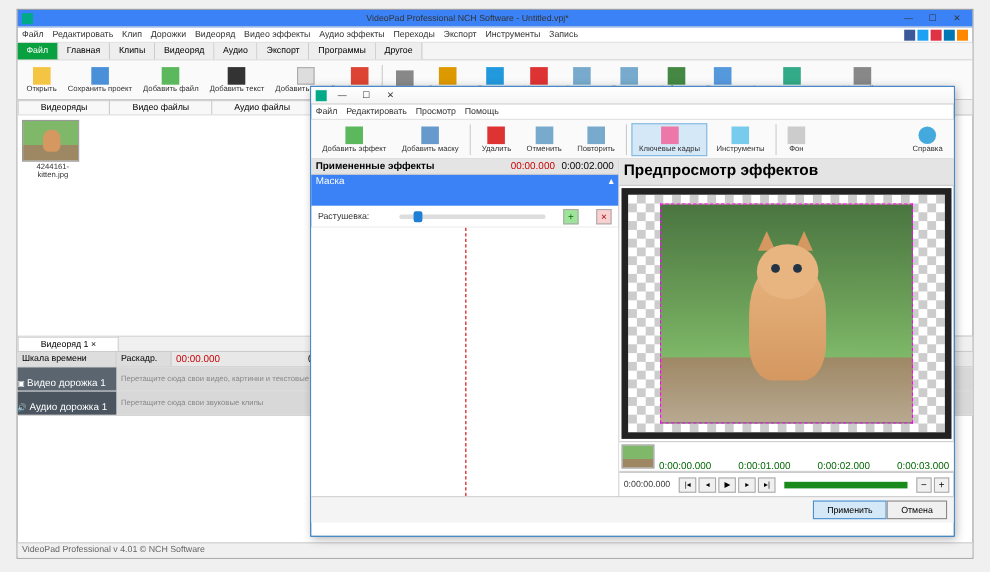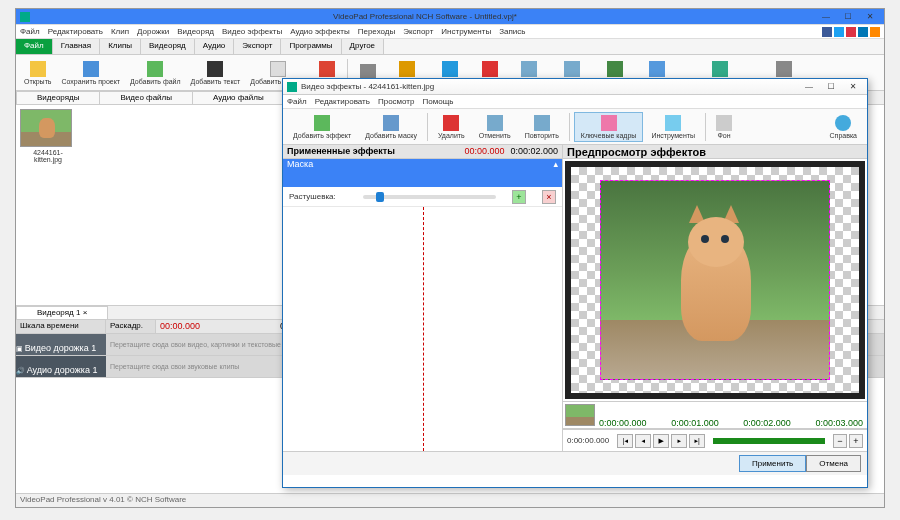--- a/index.html
+++ b/index.html
@@ -64,21 +64,21 @@
 .fx-param-row{height:20px;display:flex;align-items:center;padding:0 6px;border-bottom:1px solid #e8e8e8;gap:16px}
 .fx-param-label{font-size:8px;color:#333;width:58px}
 .fx-slider{flex:1;height:4px;background:#ddd;position:relative;border-radius:2px}
 .fx-slider-thumb{position:absolute;left:10%;top:-3px;width:8px;height:10px;background:#1e7fd4;border-radius:2px}
 .fx-param-btn{width:14px;height:14px;border:1px solid #aaa;display:flex;align-items:center;justify-content:center;font-size:9px;cursor:pointer}
 .fx-param-btn.add{background:#9de49a;color:#060}
 .fx-param-btn.del{background:#f8d0d0;color:#a00}
 .fx-left-rest{flex:1;background:#fff;position:relative}
 .fx-left-rest::before{content:'';position:absolute;left:50%;top:0;bottom:0;width:1px;border-left:1px dashed #c00}
 .fx-right{flex:1;display:flex;flex-direction:column}
-.fx-preview-hdr{height:14px;background:#e4e4e4;padding:1px 4px;font-size:11px;font-weight:bold;border-bottom:1px solid #ccc}
+.fx-preview-hdr{height:24px;background:#e4e4e4;padding:1px 4px;font-size:14px;font-weight:bold;border-bottom:1px solid #ccc}
 .fx-preview{flex:1;background:repeating-conic-gradient(#ccc 0 25%,#fff 0 50%) 0 0/16px 16px;display:flex;align-items:center;justify-content:center;border:6px solid #222;margin:2px}
 .kitten{width:230px;height:200px;background:linear-gradient(180deg,#4a7540 0%,#6b9e58 45%,#7eb868 70%,#9e8864 70%,#b8a890 100%);position:relative;border:1px dashed #f0f}
 .kitten-body{position:absolute;width:70px;height:110px;left:80px;top:50px;background:linear-gradient(#e8b480,#d49860);border-radius:45% 45% 30% 30%}
 .kitten-head{position:absolute;width:56px;height:50px;left:87px;top:36px;background:#e8b480;border-radius:50%}
 .kitten-ear-l{position:absolute;width:0;height:0;left:88px;top:24px;border-left:8px solid transparent;border-right:8px solid transparent;border-bottom:18px solid #d49860}
 .kitten-ear-r{position:absolute;width:0;height:0;left:122px;top:24px;border-left:8px solid transparent;border-right:8px solid transparent;border-bottom:18px solid #d49860}
 .kitten-eye-l,.kitten-eye-r{position:absolute;width:8px;height:8px;background:#234;border-radius:50%;top:54px}
 .kitten-eye-l{left:100px}.kitten-eye-r{left:120px}
 .fx-strip{height:28px;background:#fff;border-top:1px solid #ccc;border-bottom:1px solid #ccc;display:flex;align-items:center;padding:0 2px;position:relative}
 .fx-strip-thumb{width:30px;height:22px;background:linear-gradient(180deg,#7eb868 0%,#7eb868 60%,#9e8864 60%);border:1px solid #999}
@@ -238,21 +238,20 @@
       <div class="tl-track-head" style="background:#4a5560">🔊 <span>Аудио дорожка 1</span></div>
       <div class="tl-track-body">Перетащите сюда свои звуковые клипы</div>
     </div>
   </div>
   <div class="statusbar">VideoPad Professional v 4.01 © NCH Software</div>
 </div>
 
 <div class="fx-window">
   <div class="fx-titlebar">
     <div class="fx-titlebar-icon"></div>
-    <div class="fx-title">Видео эффекты - 4244161-kitten.jpg</div>
     <div class="win-controls">
       <div class="win-btn">—</div>
       <div class="win-btn">☐</div>
       <div class="win-btn close">✕</div>
     </div>
   </div>
   <div class="fx-menubar">
     <span>Файл</span>
     <span>Редактировать</span>
     <span>Просмотр</span>

